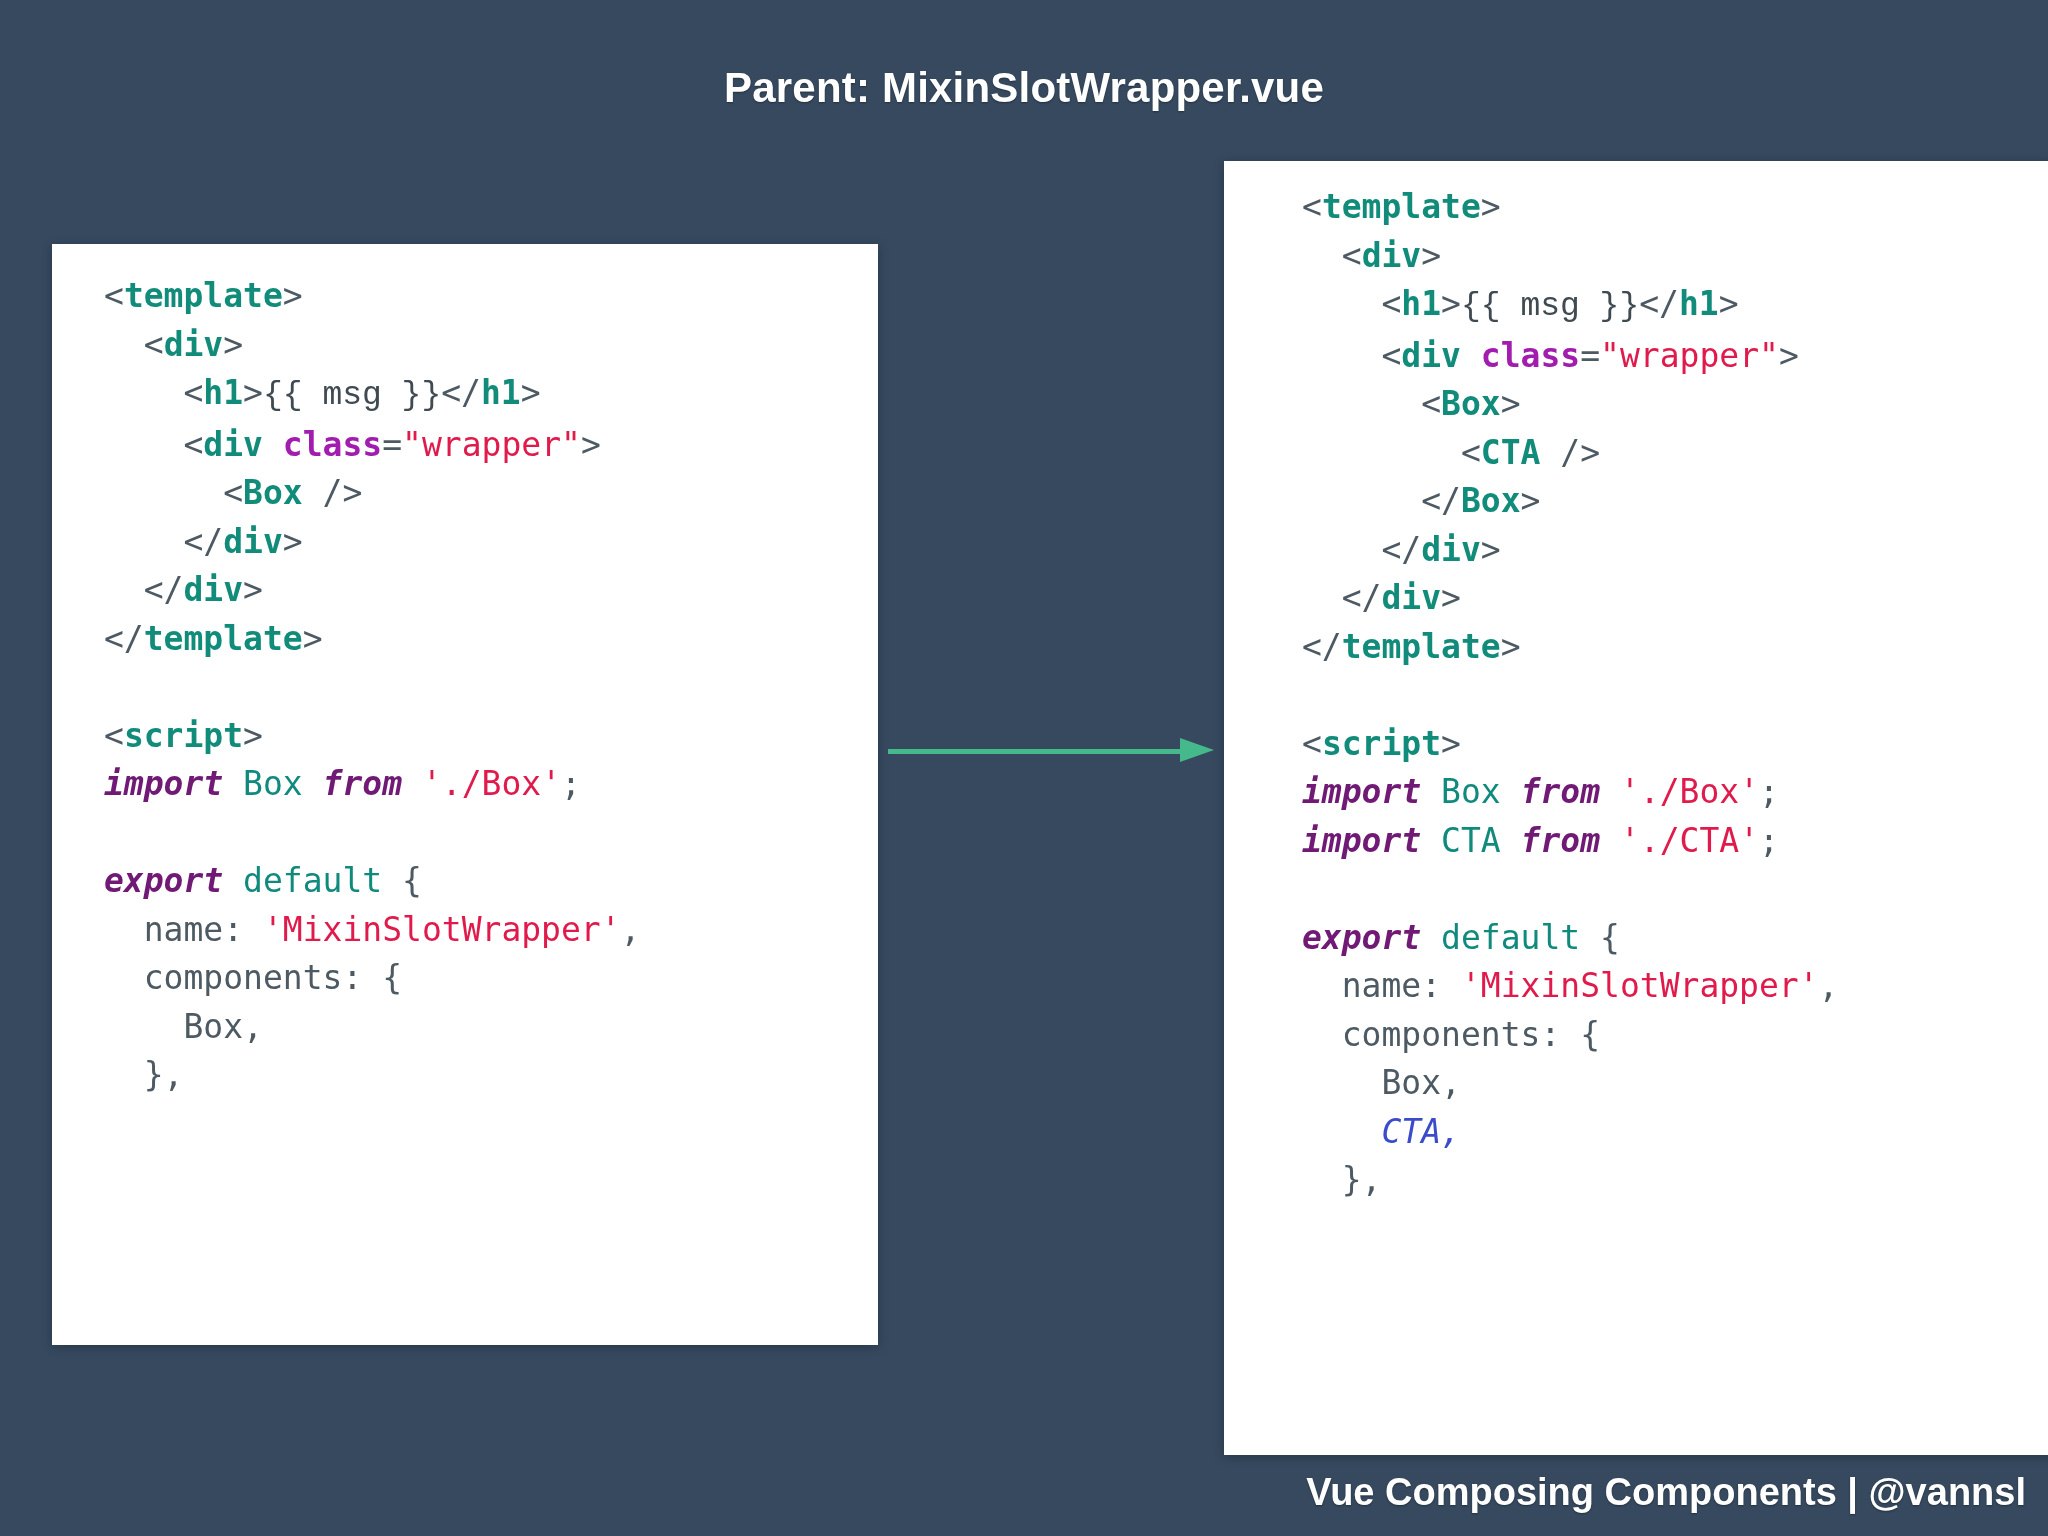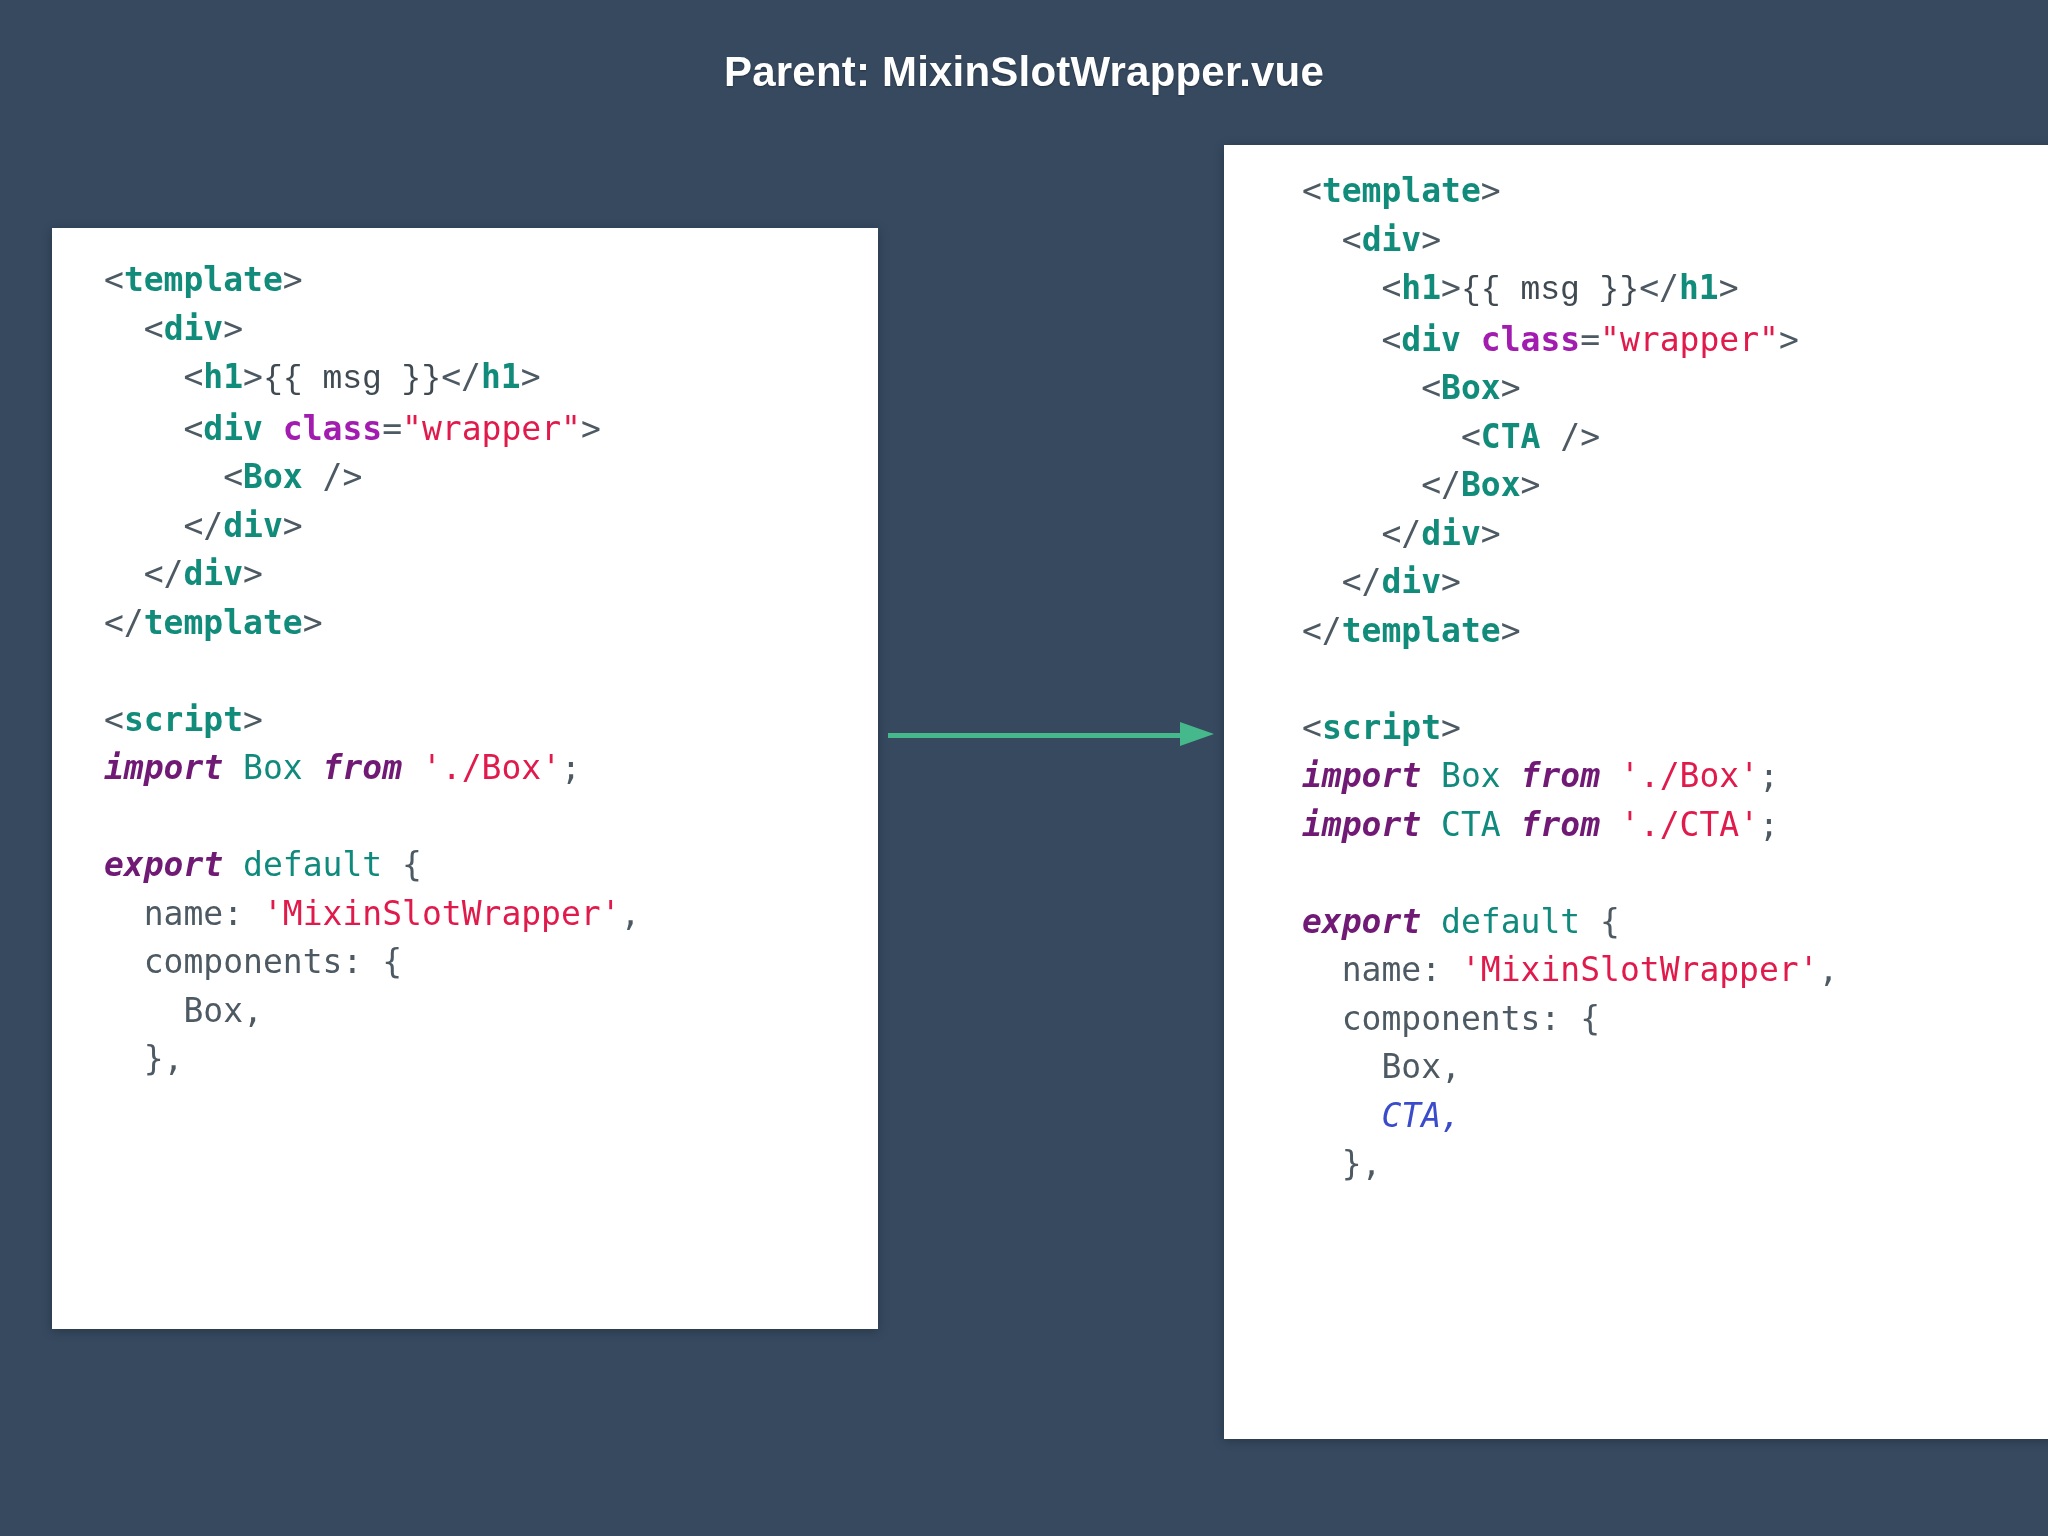--- a/index.html
+++ b/index.html
@@ -3,21 +3,21 @@
 <meta charset="utf-8">
 <style>
   html,body{margin:0;padding:0;}
   body{
     width:2048px;height:1536px;
     background:#36495f;
     font-family:"Liberation Sans", sans-serif;
     overflow:hidden;
     position:relative;
   }
-  .slide{position:absolute;inset:0;background:#36495f;}
+  .slide{position:absolute;inset:0;background:#36495f;margin-top:16px;}
 
   
   .title{
     position:absolute;
     top:48px;left:0;width:100%;
     text-align:center;
     color:#ffffff;
     font-size:42px;
     font-weight:bold;
     letter-spacing:.2px;
@@ -104,14 +104,15 @@
 
   <div class="arrow">
     <div class="arrow-line"></div>
     <div class="arrow-head"></div>
   </div>
 
   <div class="card card-right">
     <div class="code"><div><span class="t-punct">&lt;</span><span class="t-tag">template</span><span class="t-punct">&gt;</span></div><div><span>  </span><span class="t-punct">&lt;</span><span class="t-tag">div</span><span class="t-punct">&gt;</span></div><div><span>    </span><span class="t-punct">&lt;</span><span class="t-tag">h1</span><span class="t-punct">&gt;</span><span class="t-mustache">{{ msg }}</span><span class="t-punct">&lt;/</span><span class="t-tag">h1</span><span class="t-punct">&gt;</span></div><div><span>    </span><span class="t-punct">&lt;</span><span class="t-tag">div</span><span class="t-plain"> </span><span class="t-attr">class</span><span class="t-punct">=</span><span class="t-str">"wrapper"</span><span class="t-punct">&gt;</span></div><div><span>      </span><span class="t-punct">&lt;</span><span class="t-tag">Box</span><span class="t-punct">&gt;</span></div><div><span>        </span><span class="t-punct">&lt;</span><span class="t-tag">CTA</span><span class="t-punct"> /&gt;</span></div><div><span>      </span><span class="t-punct">&lt;/</span><span class="t-tag">Box</span><span class="t-punct">&gt;</span></div><div><span>    </span><span class="t-punct">&lt;/</span><span class="t-tag">div</span><span class="t-punct">&gt;</span></div><div><span>  </span><span class="t-punct">&lt;/</span><span class="t-tag">div</span><span class="t-punct">&gt;</span></div><div><span class="t-punct">&lt;/</span><span class="t-tag">template</span><span class="t-punct">&gt;</span></div><div>&nbsp;</div><div><span class="t-punct">&lt;</span><span class="t-tag">script</span><span class="t-punct">&gt;</span></div><div><span class="t-kw">import</span><span class="t-plain"> </span><span class="t-ident">Box</span><span class="t-plain"> </span><span class="t-kw">from</span><span class="t-plain"> </span><span class="t-str">'./Box'</span><span class="t-plain">;</span></div><div><span class="t-kw">import</span><span class="t-plain"> </span><span class="t-ident">CTA</span><span class="t-plain"> </span><span class="t-kw">from</span><span class="t-plain"> </span><span class="t-str">'./CTA'</span><span class="t-plain">;</span></div><div>&nbsp;</div><div><span class="t-kw">export</span><span class="t-plain"> </span><span class="t-ident">default</span><span class="t-plain"> {</span></div><div><span>  </span><span class="t-plain">name: </span><span class="t-str">'MixinSlotWrapper'</span><span class="t-plain">,</span></div><div><span>  </span><span class="t-plain">components: {</span></div><div><span>    </span><span class="t-plain">Box,</span></div><div><span>    </span><span class="t-new">CTA,</span></div><div><span>  </span><span class="t-plain">},</span></div></div>
   </div>
 
+  <div class="footer">Vue Composing Components | @vannsl</div>
 
 </div>
 
 </body></html>

